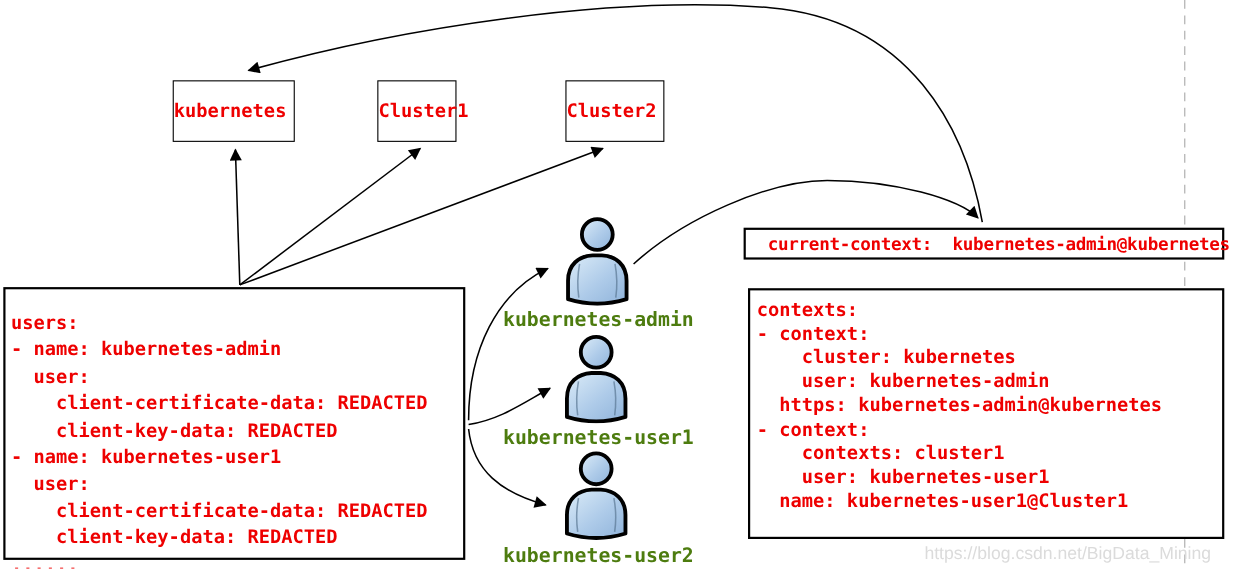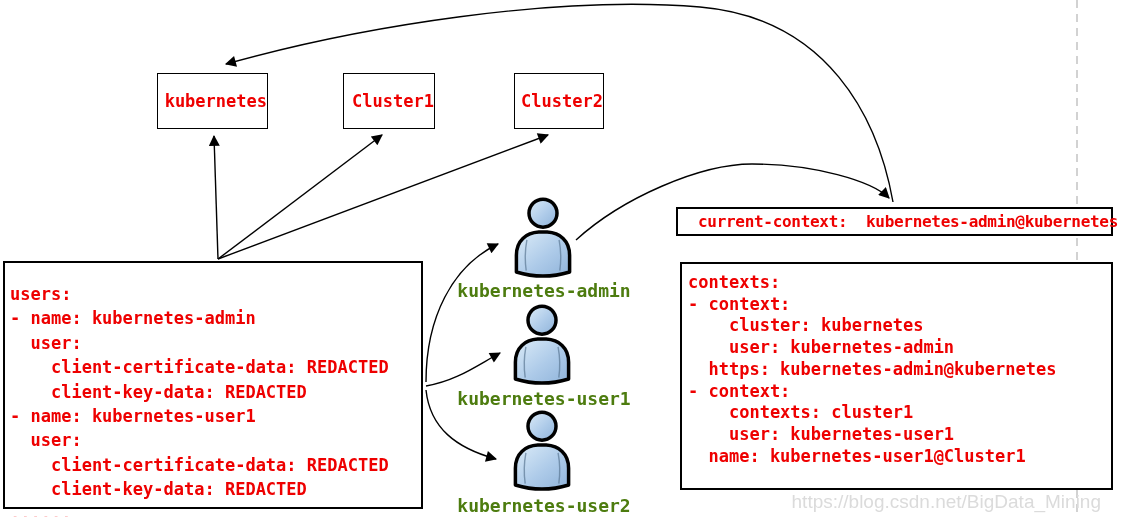--- a/index.html
+++ b/index.html
@@ -11,21 +11,21 @@
     font-family:"DejaVu Sans Mono","Liberation Mono",monospace;
   }
   svg.layer{position:absolute;left:0;top:0;width:1123px;height:517px;pointer-events:none;}
   .box{
     position:absolute;box-sizing:border-box;
     background:#ffffff;border:2px solid #000000;
     color:#ee0000;font-weight:bold;
   }
   .cluster-box{
     border-width:1.5px;
-    display:flex;align-items:center;justify-content:flex-end;
+    display:flex;align-items:center;justify-content:flex-start;
     font-size:17px;letter-spacing:0px;
   }
   .code-box .ln{white-space:pre;}
   #users-box{
     left:3px;top:261px;width:420px;height:248px;
     padding:19px 0 0 5px;font-size:17px;line-height:24.4px;
   }
   #current-context-box{
     left:676px;top:207px;width:437px;height:29px;
     line-height:25px;font-size:16px;letter-spacing:-0.3px;
@@ -35,37 +35,37 @@
     left:680px;top:262px;width:433px;height:228px;
     padding:8px 0 0 6px;font-size:17px;line-height:21.7px;
   }
   .person{position:absolute;width:70px;height:82px;}
   .person-label{
     position:absolute;width:200px;text-align:center;
     color:#4d7c0f;font-weight:bold;font-size:18px;white-space:nowrap;
   }
   #watermark{
     position:absolute;right:22px;bottom:4px;
-    color:#dbdbdb;font-size:19px;
+    color:#dbdbdb;font-size:16px;
     font-family:"Liberation Sans","DejaVu Sans",sans-serif;
   }
 </style>
 </head>
 <body>
 
 <div id="canvas">
 
   <svg class="layer" aria-hidden="true">
     <line x1="1077" y1="0" x2="1077" y2="517" stroke="#bbbbbb" stroke-width="1.3" stroke-dasharray="8,6"></line>
   </svg>
 
   <div class="box cluster-box" style="left:157px;top:73px;width:111px;height:56px;">
     <span>kubernetes</span>
   </div>
-  <div class="box cluster-box" style="left:343px;top:73px;width:92px;height:56px;">
+  <div class="box cluster-box" style="left:343px;top:73px;width:72px;height:56px;">
     <span>Cluster1</span>
   </div>
   <div class="box cluster-box" style="left:514px;top:73px;width:90px;height:56px;">
     <span>Cluster2</span>
   </div>
 
   <div class="box code-box" id="users-box">
     <div class="ln">users:</div>
     <div class="ln">- name: kubernetes-admin</div>
     <div class="ln">  user:</div>

